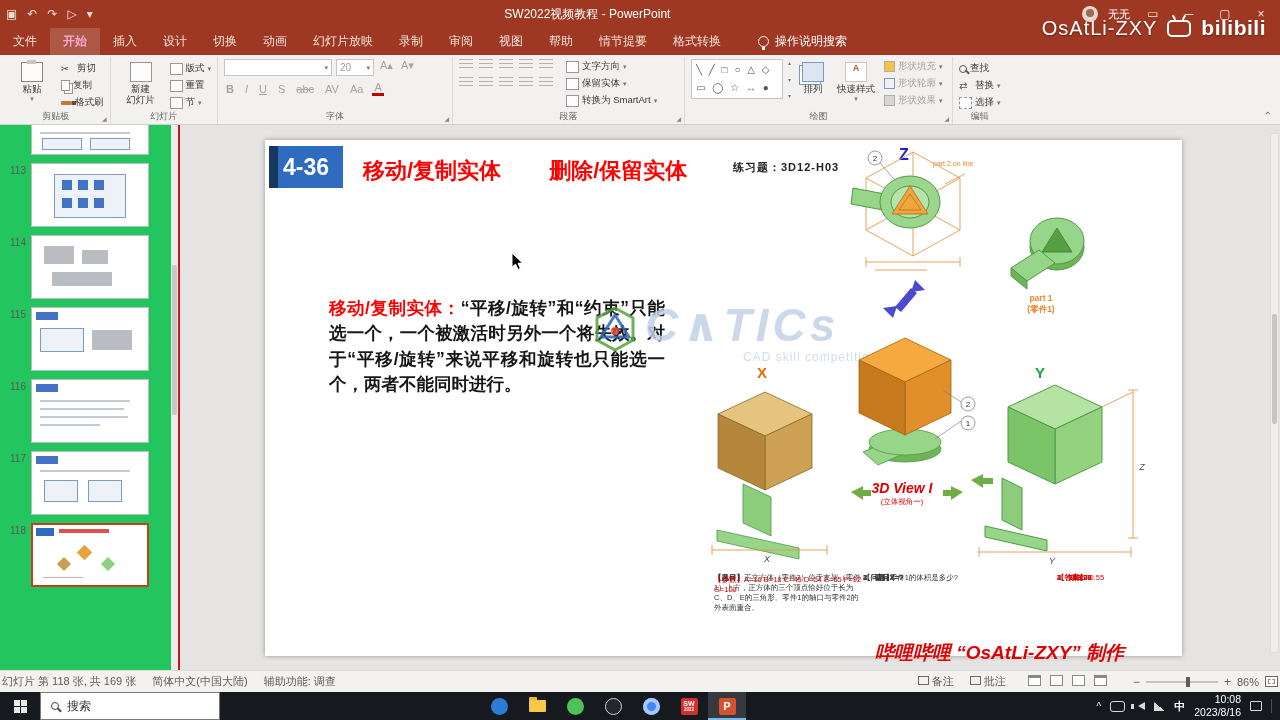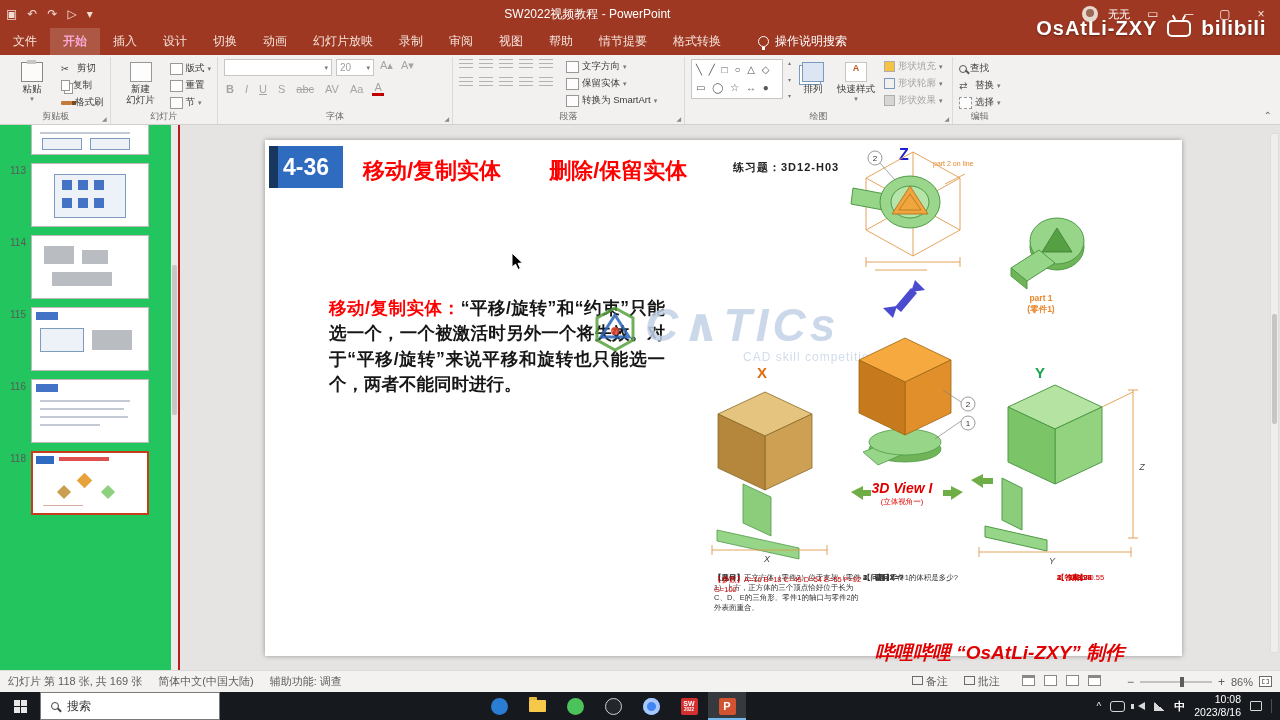--- a/index.html
+++ b/index.html
@@ -10,21 +10,21 @@
   #titlebar { position:absolute; left:0; top:0; width:1280px; height:28px; background:#9E3822; display:flex; align-items:center; color:#fff; padding:0 6px; }
   .qat { display:flex; align-items:center; gap:10px; font-size:12px; color:#F3DCD2; }
   .qat span { cursor:default; }
   #tb-title { flex:1; text-align:center; font-size:12px; color:#fff; }
   .tb-right { display:flex; align-items:center; gap:10px; }
   .avatar { width:16px; height:16px; border-radius:50%; background:#E8D7CF; position:relative; }
   .avatar::after { content:""; position:absolute; left:4px; top:3px; width:8px; height:8px; border-radius:50%; background:#9A6A55; }
   .userName { font-size:11px; }
   .winbtn { width:26px; text-align:center; font-size:12px; color:#F7E8E2; }
   #watermark { position:absolute; right:14px; top:16px; z-index:60; display:flex; align-items:center; gap:10px; color:#fff; pointer-events:none; text-shadow:0 1px 2px rgba(0,0,0,.4); }
-  #watermark .wm1 { font-size:20px; font-weight:bold; letter-spacing:1px; }
+  #watermark .wm1 { font-size:20px; font-weight:normal; letter-spacing:1px; }
   .tvicon { width:24px; height:17px; border:2.5px solid #fff; border-radius:5px; position:relative; }
   .tvicon::before { content:""; position:absolute; left:4px; top:-7px; width:2px; height:5px; background:#fff; transform:rotate(-30deg); }
   .tvicon::after { content:""; position:absolute; right:4px; top:-7px; width:2px; height:5px; background:#fff; transform:rotate(30deg); }
   #watermark .wm2 { font-size:21px; font-weight:bold; letter-spacing:.5px; }
 
   
   #tabrow { position:absolute; left:0; top:28px; width:1280px; height:27px; background:#9E3822; display:flex; align-items:stretch; color:#F6E3DB; font-size:12px; }
   .rtab { padding:0 13px; display:flex; align-items:center; white-space:nowrap; }
   .rtab.active { background:rgba(255,255,255,.16); color:#f9a8d4; font-weight:bold; }
   #tellme { display:flex; align-items:center; gap:6px; margin-left:14px; padding:0 10px; color:#fff; }
@@ -110,21 +110,21 @@
   .pblock div { position:static; }
   .pblock .bt { font-weight:bold; }
   #qb { left:449px; width:150px; }
   #qb .params { color:#D00000; margin-top:2px; }
   #pb { left:598px; width:140px; }
   #ab { left:792px; width:130px; color:#D00000; }
   #credit { left:610px; top:488px; font-size:19px; font-weight:bold; font-style:italic; color:#E00202; z-index:3; white-space:nowrap;margin-top:12px; }
   #cursor { left:246px; top:112px; z-index:5; }
 
   
-  #statusbar { position:absolute; left:0; top:670px; width:1280px; height:22px; background:#F3F2F1; border-top:1px solid #DFDDDB; display:flex; align-items:center; font-size:11px; color:#5F5D5B; padding:0 8px; gap:16px; }
+  #statusbar { position:absolute; left:0; top:670px; width:1280px; height:22px; background:#F3F2F1; border-top:1px solid #DFDDDB; display:flex; align-items:center; font-size:11px; color:#5F5D5B; padding:0 2px; gap:16px; }
   #statusbar .sp { flex:1; }
   .st-ic { width:11px; height:9px; border:1px solid #6C6A68; display:inline-block; margin-right:3px; }
   .view-ic { width:13px; height:11px; border:1px solid #8A8886; background:#fff; display:inline-block; margin-left:6px; }
   .view-ic.vs { background:linear-gradient(#8A8886 2px,#fff 2px); }
   #zoomwrap { display:flex; align-items:center; gap:6px; margin-left:10px; }
   .ztrack { width:72px; height:2px; background:#C4C2C0; position:relative; }
   .zthumb { position:absolute; left:56%; top:-4px; width:4px; height:10px; background:#5F5D5B; }
   .zbtn { font-size:12px; color:#5F5D5B; }
   .fit-ic { width:13px; height:11px; border:1px solid #6C6A68; background:#fff; position:relative; }
   .fit-ic::after { content:""; position:absolute; inset:2px; border:1px dashed #8A8886; }
@@ -427,20 +427,29 @@
       <div class="tnum">116</div>
       <div class="thumb">
         <div class="sk skf" style="left:4px;top:4px;width:22px;height:8px;"></div>
         <div class="sk skl" style="left:8px;top:20px;width:90px;"></div>
         <div class="sk skl" style="left:8px;top:28px;width:84px;"></div>
         <div class="sk skl" style="left:8px;top:36px;width:88px;"></div>
         <div class="sk skl" style="left:8px;top:44px;width:60px;"></div>
       </div>
     </div>
     <div class="trow">
+      <div class="tnum">117</div>
+      <div class="thumb">
+        <div class="sk skf" style="left:4px;top:4px;width:22px;height:8px;"></div>
+        <div class="sk skl" style="left:8px;top:18px;width:90px;"></div>
+        <div class="sk skb" style="left:12px;top:28px;width:34px;height:22px;"></div>
+        <div class="sk skb" style="left:56px;top:28px;width:34px;height:22px;"></div>
+      </div>
+    </div>
+    <div class="trow">
       <div class="tnum">118</div>
       <div class="thumb sel">
         <div class="sk skf" style="left:3px;top:3px;width:18px;height:8px;background:#2F6BBF;"></div>
         <div class="sk" style="left:26px;top:4px;width:50px;height:4px;background:#E05050;"></div>
         <div class="sk" style="left:46px;top:22px;width:11px;height:11px;background:#E8A23C;transform:rotate(45deg);"></div>
         <div class="sk" style="left:26px;top:34px;width:10px;height:10px;background:#C9A050;transform:rotate(45deg);"></div>
         <div class="sk" style="left:70px;top:34px;width:10px;height:10px;background:#8FD07F;transform:rotate(45deg);"></div>
         <div class="sk skl" style="left:10px;top:52px;width:40px;height:1px;background:#D8B0A0;"></div>
       </div>
     </div>

